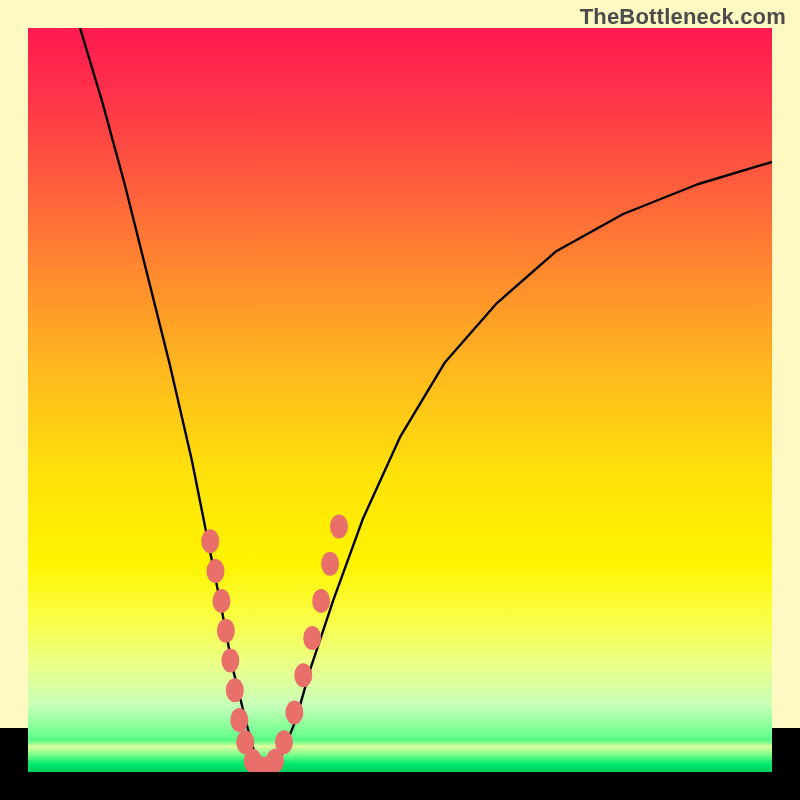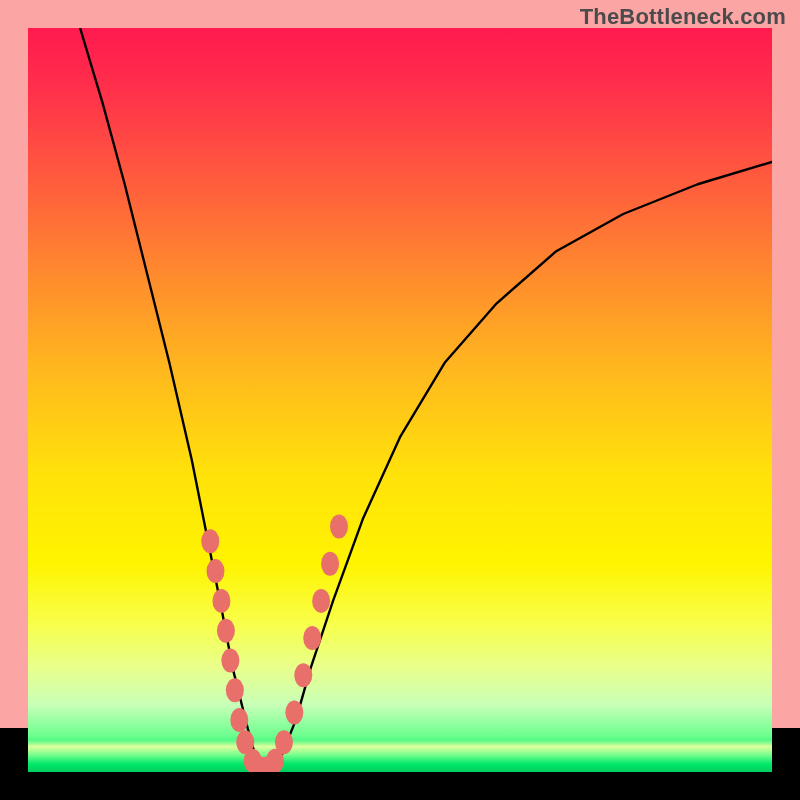--- a/index.html
+++ b/index.html
@@ -1,21 +1,21 @@
 <!DOCTYPE html>
 <html><head>
 <meta charset="utf-8">
 <style>
   * { margin: 0; padding: 0; box-sizing: border-box; }
   html, body { width: 800px; height: 800px; overflow: hidden; background: #000; }
   .frame {
     position: relative;
     width: 800px;
     height: 728px;
-    background: #fca5a5;
+    background: #fef9c3;
   }
   .plot-area {
     position: absolute;
     left: 28px;
     top: 28px;
     width: 744px;
     height: 744px;
     overflow: hidden;
   }
   .gradient-bg {

